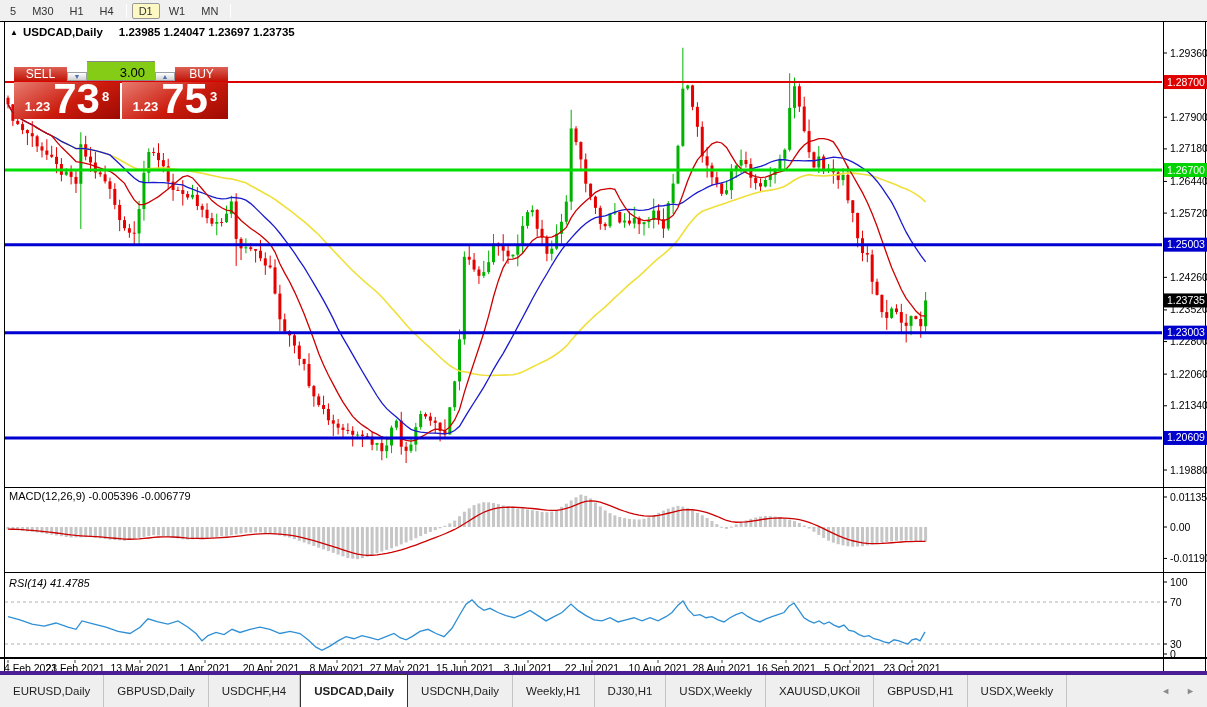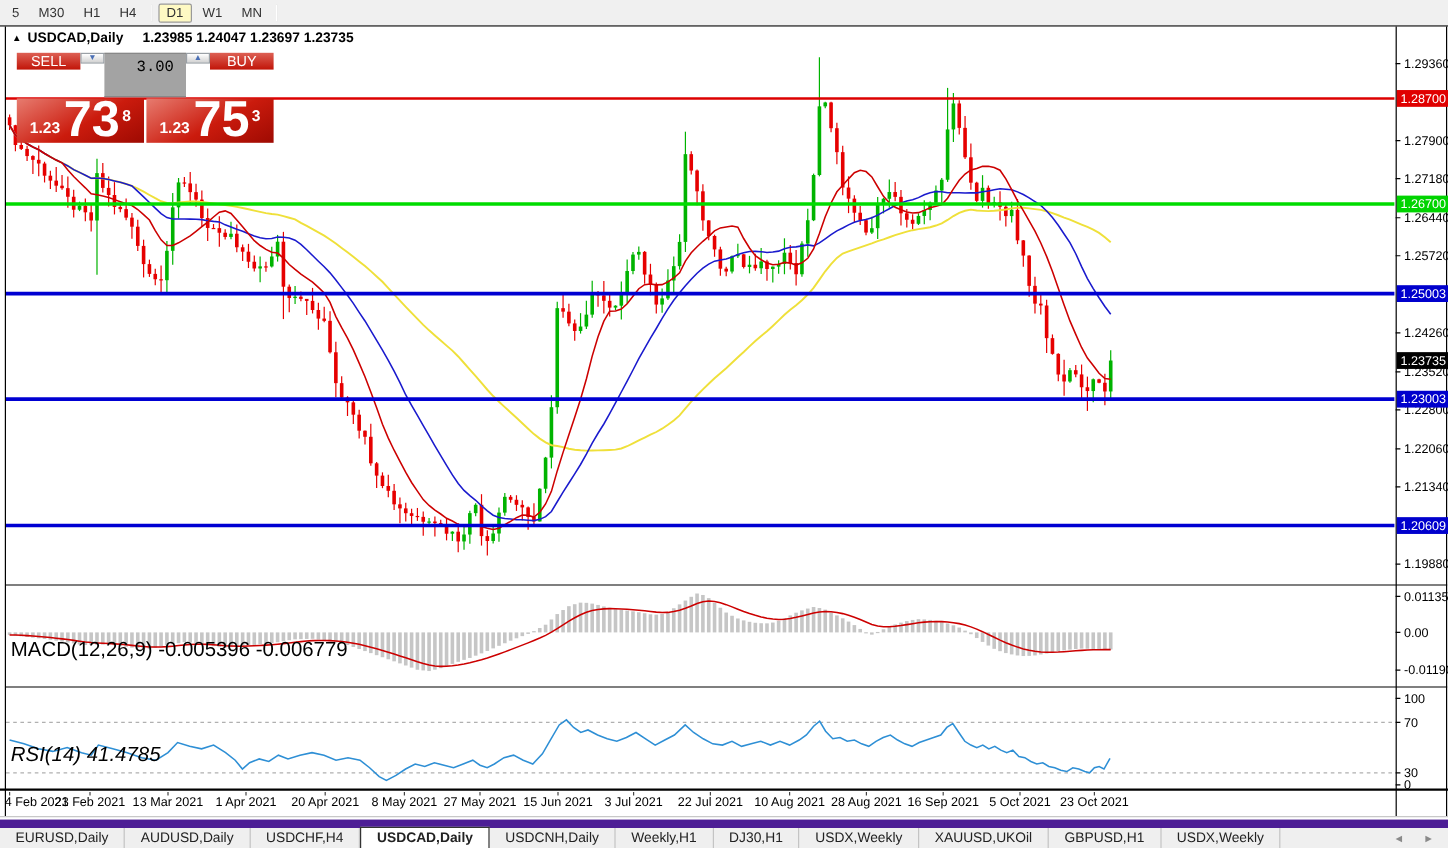--- a/index.html
+++ b/index.html
@@ -14,40 +14,40 @@
   .tf-sep{width:1px;height:14px;background:#c8c8c8;border-right:1px solid #fff;margin:0 4px;}
   
   svg#chart{position:absolute;top:0;left:0;}
   svg text{font-family:"Liberation Sans",sans-serif;}
   
   .chart-title{position:absolute;left:10px;top:26px;font-size:11.5px;font-weight:bold;color:#000;}
   .chart-title .arr{font-size:8px;margin-right:5px;position:relative;top:-1px;}
   .chart-title .ohlc{font-weight:bold;margin-left:16px;}
   
   .trade{position:absolute;left:14px;top:44px;width:214px;}
-  .trade-row1{display:flex;height:37px;align-items:flex-start;}
+  .trade-row1{display:flex;height:37px;align-items:flex-end;}
   .btn-sell,.btn-buy{width:53px;color:#fff;font-size:12px;display:flex;align-items:center;
       justify-content:center;background:linear-gradient(#dd6054,#c11508);cursor:pointer;}
   .spin{width:20px;background:linear-gradient(#ffffff,#d2d2d2);border:1px solid #9aa0a6;
       display:flex;align-items:center;justify-content:center;font-size:7px;color:#4a6fb5;cursor:pointer;}
-  .vol{flex:1;background:#a3a3a3;border-top:1px solid #888;border-bottom:1px solid #888;
-      text-align:right;padding:3px 10px 17px 0;font-size:13px;color:#000;border-left:none;border-right:none;width:64px;font-family:Liberation Mono, monospace;}
+  .vol{flex:1;background:#84cc16;border-top:1px solid #888;border-bottom:1px solid #888;
+      text-align:right;padding:3px 10px 0 0;font-size:13px;color:#000;border-left:none;border-right:none;width:64px;}
   .trade-row2{display:flex;height:37px;margin-top:1px;gap:2px;}
   .tile{flex:1;background:linear-gradient(150deg,#e77c70 0%,#cb1b0d 55%,#9e0a02 100%);
       color:#fff;display:flex;align-items:flex-end;justify-content:center;padding-bottom:1px;cursor:pointer;}
   .tile .frac{font-size:13px;font-weight:bold;margin:0 3px 4px 0;}
   .tile .big{font-size:42px;font-weight:bold;line-height:.88;}
   .tile .sup{font-size:13px;font-weight:bold;margin:0 0 14px 2px;}
   
-  .ind-label{position:absolute;left:9px;font-size:17px;color:#000;margin-top:42px;}
+  .ind-label{position:absolute;left:9px;font-size:11px;color:#000;}
   #macd-label{top:490px;}
   #rsi-label{top:577px;font-style:italic;}
   
-  .tabbar{position:absolute;left:0;right:0;bottom:0;height:24px;background:#efefef;
-      border-top:7px solid #4c1d95;display:flex;align-items:stretch;font-size:11.5px;color:#222;}
+  .tabbar{position:absolute;left:0;right:0;bottom:0;height:36px;background:#efefef;
+      border-top:4px solid #4c1d95;display:flex;align-items:stretch;font-size:11.5px;color:#222;}
   .tablist{display:flex;align-items:stretch;}
   .tab{display:flex;align-items:center;padding:0 13px;border-right:1px solid #c4c4c4;cursor:pointer;white-space:nowrap;}
   .tab.active{background:#fff;font-weight:bold;border:1px solid #333;border-bottom:none;margin-top:-1px;}
   .tab-arrows{margin-left:auto;display:flex;gap:16px;align-items:center;padding-right:12px;color:#8a8a8a;font-size:9px;}
   .tab-arrows span{cursor:pointer;}
 </style>
 </head>
 <body>
 
 <div class="app">
@@ -759,21 +759,21 @@
       </div>
     </div>
   </div>
 
   <div class="ind-label" id="macd-label">MACD(12,26,9) -0.005396 -0.006779</div>
   <div class="ind-label" id="rsi-label">RSI(14) 41.4785</div>
 
   <div class="tabbar">
     <div class="tablist">
         <div class="tab">EURUSD,Daily</div>
-        <div class="tab">AUDUSD,Daily</div>
+        <div class="tab">GBPUSD,Daily</div>
         <div class="tab">USDCHF,H4</div>
         <div class="tab active">USDCAD,Daily</div>
         <div class="tab">USDCNH,Daily</div>
         <div class="tab">Weekly,H1</div>
         <div class="tab">DJ30,H1</div>
         <div class="tab">USDX,Weekly</div>
         <div class="tab">XAUUSD,UKOil</div>
         <div class="tab">GBPUSD,H1</div>
         <div class="tab">USDX,Weekly</div>
       </div>

